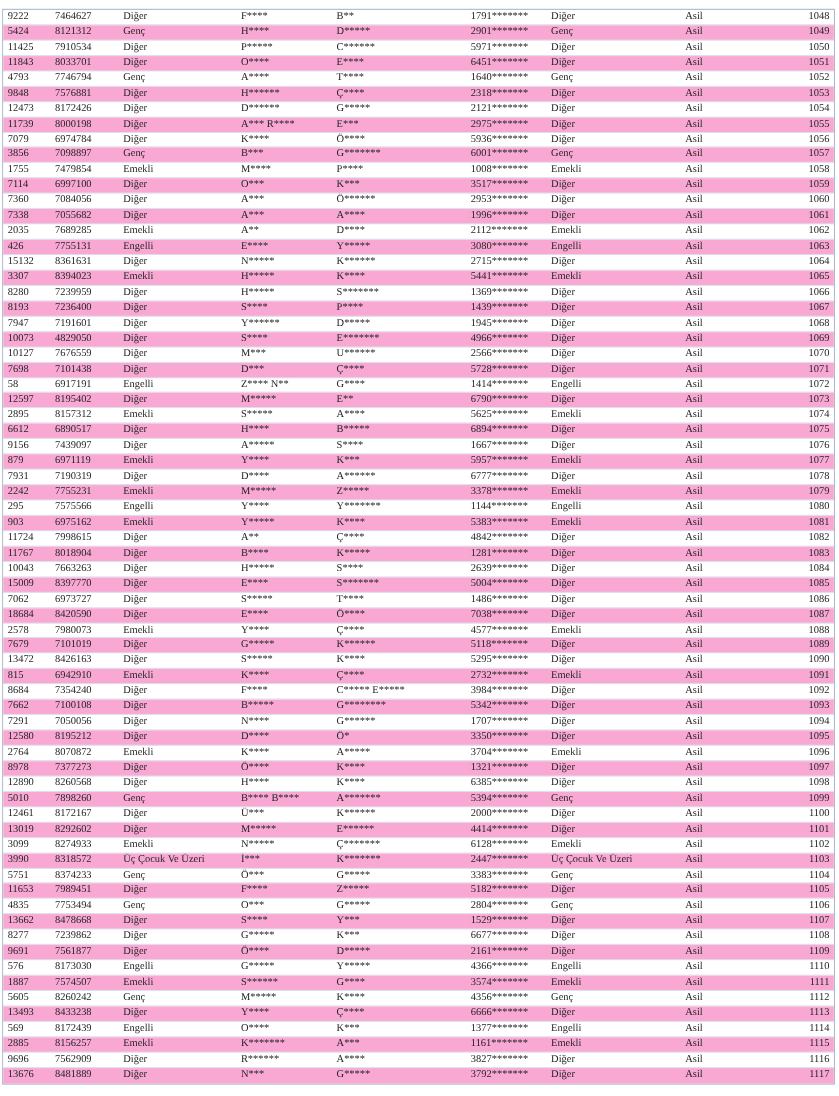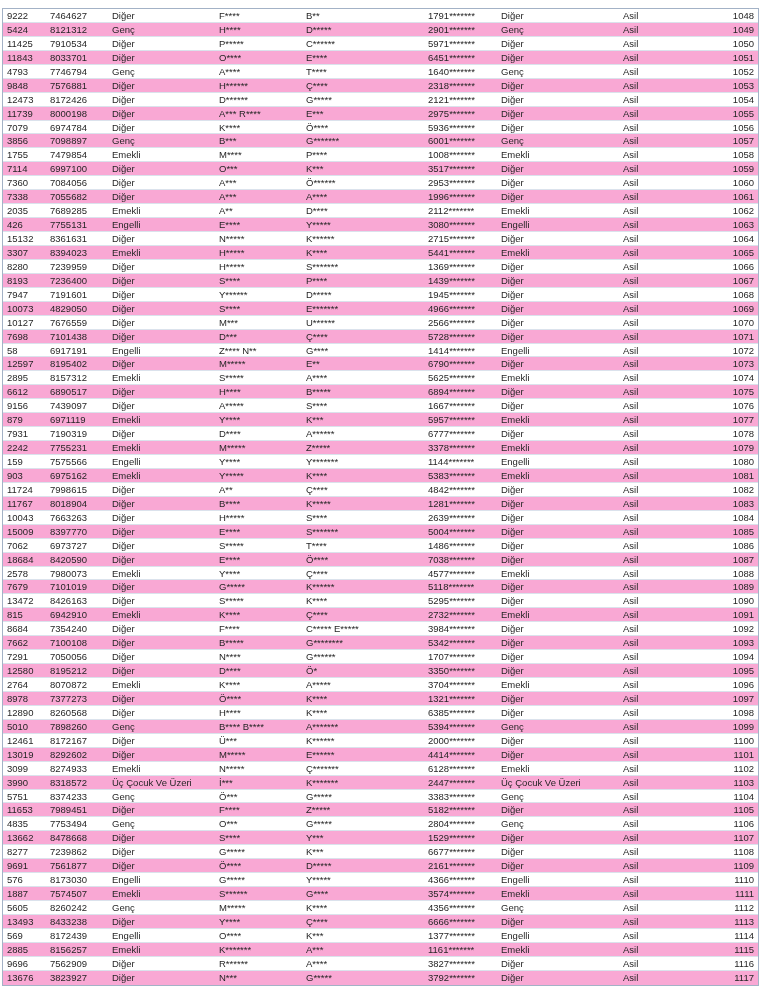--- a/index.html
+++ b/index.html
@@ -15,20 +15,21 @@
     overflow: hidden;
     font-family: "Liberation Sans", sans-serif;
   }
   .results-table {
     position: absolute;
     left: 2px;
     top: 8px;
     width: 755px;
     border: 1px solid #a3b2c6;
     background: #ffffff;
+    font-family: Liberation Serif, serif;
   }
   .row {
     display: flex;
     box-sizing: border-box;
     height: 13.94px;
     border-bottom: 1px solid #dbe2ec;
     background: #ffffff;
   }
   .row:last-child {
     border-bottom: none;
@@ -407,21 +408,21 @@
         <span class="cell c1">7755231</span>
         <span class="cell c2">Emekli</span>
         <span class="cell c3">M*****</span>
         <span class="cell c4">Z*****</span>
         <span class="cell c5">3378*******</span>
         <span class="cell c6">Emekli</span>
         <span class="cell c7">Asil</span>
         <span class="cell c8">1079</span>
       </div>
       <div class="row">
-        <span class="cell c0">159</span>
+        <span class="cell c0">295</span>
         <span class="cell c1">7575566</span>
         <span class="cell c2">Engelli</span>
         <span class="cell c3">Y****</span>
         <span class="cell c4">Y*******</span>
         <span class="cell c5">1144*******</span>
         <span class="cell c6">Engelli</span>
         <span class="cell c7">Asil</span>
         <span class="cell c8">1080</span>
       </div>
       <div class="row stripe">
@@ -815,21 +816,21 @@
         <span class="cell c2">Diğer</span>
         <span class="cell c3">R******</span>
         <span class="cell c4">A****</span>
         <span class="cell c5">3827*******</span>
         <span class="cell c6">Diğer</span>
         <span class="cell c7">Asil</span>
         <span class="cell c8">1116</span>
       </div>
       <div class="row stripe">
         <span class="cell c0">13676</span>
-        <span class="cell c1">3823927</span>
+        <span class="cell c1">8481889</span>
         <span class="cell c2">Diğer</span>
         <span class="cell c3">N***</span>
         <span class="cell c4">G*****</span>
         <span class="cell c5">3792*******</span>
         <span class="cell c6">Diğer</span>
         <span class="cell c7">Asil</span>
         <span class="cell c8">1117</span>
       </div>
     </div>
 </div>

